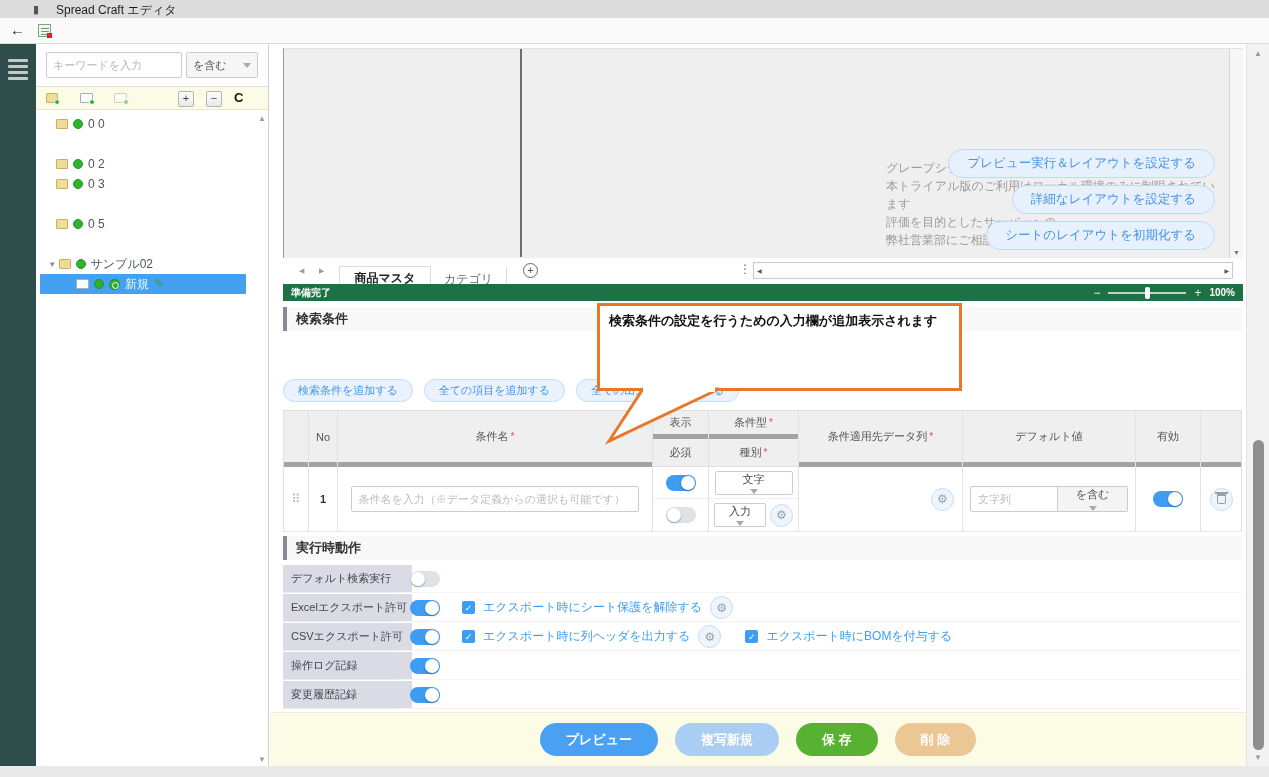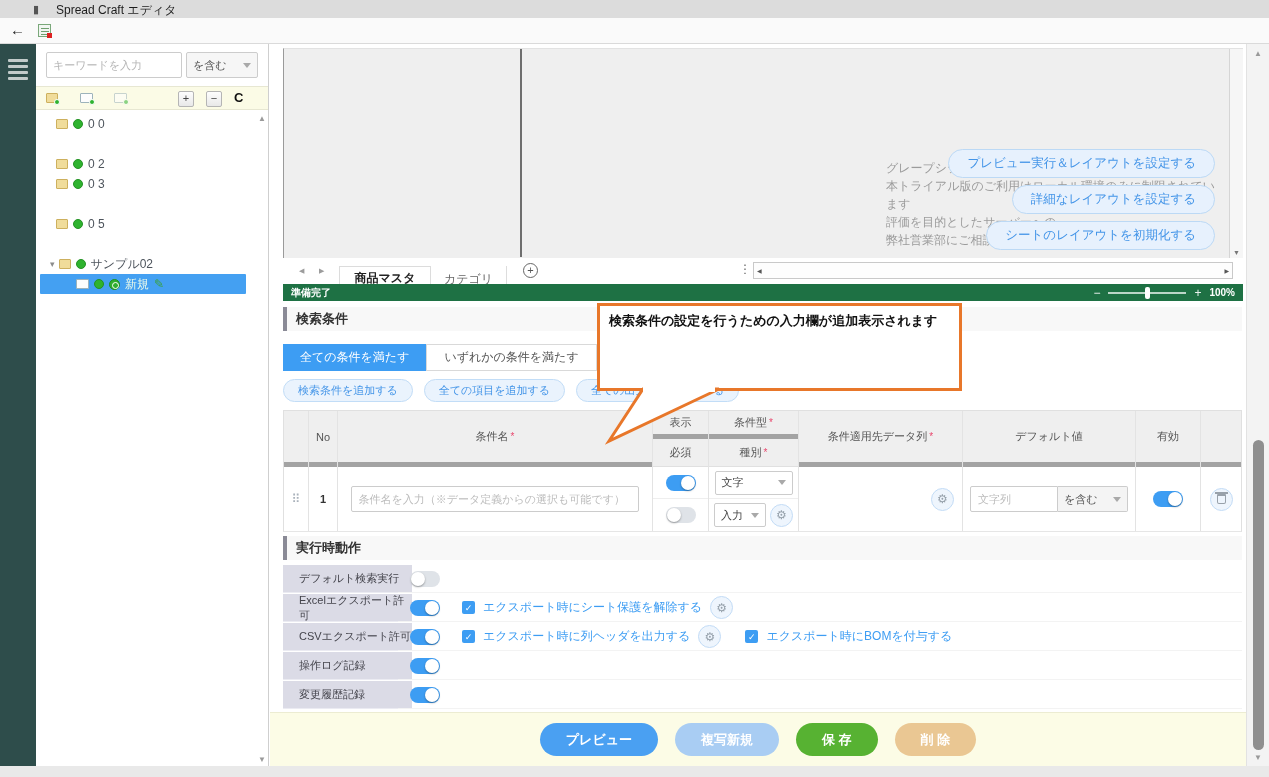--- a/index.html
+++ b/index.html
@@ -104,34 +104,34 @@
   .col { border-right:1px solid #e3e3e3; }
   .col:last-child { border-right:none; }
   .hc { background:#efefef; border-bottom:5px solid #a3a3a3; display:flex; align-items:center; justify-content:center; font-size:11px; color:#555; }
   .hc.h56 { height:56px; } .hc.h28 { height:28px; }
   .bc { background:#fff; display:flex; align-items:center; }
   .bc.h64 { height:64px; } .bc.h32 { height:32px; }
   .req { color:#e8486e; margin-left:2px; font-size:10px; }
   .dragdots { color:#aab2bb; font-size:12px; }
   .fldinput { height:26px; border:1px solid #ccc; border-radius:2px; font-size:11px; padding:0 7px; color:#444; width:92%; font-family:"Liberation Sans",sans-serif; }
   .fldinput::placeholder { color:#bcbcbc; }
-  .selbox { height:24px; border:1px solid #ccc; border-radius:2px; background:#fff; font-size:11px; color:#444; display:flex; align-items:center; justify-content:space-between; padding:0 6px; cursor:pointer; }
+  .selbox { height:24px; border:1px solid #ccc; border-radius:2px; background:#fff; font-size:11px; color:#444; display:flex; align-items:center; justify-content:space-between; padding:0 6px; cursor:pointer;flex-direction:column; }
   .selbox.gray { background:#f4f4f4; color:#555; }
   .tg { width:30px; height:16px; border-radius:9px; background:#dfe3e8; position:relative; cursor:pointer; flex:none; }
   .tg::after { content:""; position:absolute; left:1px; top:1px; width:14px; height:14px; border-radius:50%; background:#fff; box-shadow:0 1px 2px rgba(0,0,0,.35); }
   .tg.on { background:#3d9df3; }
   .tg.on::after { left:15px; }
   .roundbtn { width:23px; height:23px; border-radius:50%; border:1px solid #c3dcf6; background:#eef5fd; color:#96a1ab; font-size:12px; display:flex; align-items:center; justify-content:center; cursor:pointer; flex:none; }
   .trashg { width:9px; height:10px; border:1px solid #98a1aa; border-top:2px solid #98a1aa; border-radius:1px 1px 2px 2px; position:relative; }
   .trashg::before { content:""; position:absolute; left:-3px; top:-4px; width:13px; height:1.5px; background:#98a1aa; }
 
   
   .runrows { left:14px; top:521px; width:959px; }
   .rrow { position:absolute; left:0; width:959px; height:29px; }
-  .rlab { position:absolute; left:0; top:0; width:129px; height:28px; background:#dbdbe6; border-bottom:1px solid #ebebf2; font-size:11px; color:#44444c; display:flex; align-items:center; padding-left:16px; }
+  .rlab { position:absolute; left:0; top:0; width:129px; height:28px; background:#dbdbe6; border-bottom:1px solid #ebebf2; font-size:11px; color:#44444c; display:flex; align-items:center; padding-left:8px; }
   .rbody { position:absolute; left:115px; top:0; width:844px; height:28px; border-bottom:1px solid #f3f3f3; display:flex; align-items:center; gap:8px; padding-left:12px; }
   .cb { width:13px; height:13px; border-radius:2px; background:#3d9df3; color:#fff; font-size:9px; display:flex; align-items:center; justify-content:center; cursor:pointer; flex:none; }
   .optlbl { font-size:12px; color:#3d9df3; cursor:pointer; white-space:nowrap; }
 
   
   .footer { left:1px; top:668px; width:976px; height:54px; background:#fcfce6; border-top:1px solid #ececd2; display:flex; align-items:center; justify-content:center; gap:17px; }
   .fbtn { height:33px; border-radius:17px; border:none; color:#fff; font-size:13px; font-weight:bold; padding:0 26px; cursor:pointer; font-family:"Liberation Sans",sans-serif; }
   .fbtn.preview { background:#4aa0f2; }
   .fbtn.copy { background:#a9cdf3; }
   .fbtn.save { background:#57b232; }
@@ -278,24 +278,20 @@
       <span class="pm">+</span>
       <span class="zval">100%</span>
     </div>
   </div>
 
   <div class="abs sechdr" style="top:263px;">
     <span class="bar"></span>
     <span class="t">検索条件</span>
   </div>
 
-  <div class="abs segrow">
-    <div class="segbtn on">全ての条件を満たす</div>
-    <div class="segbtn off">いずれかの条件を満たす</div>
-  </div>
 
   <div class="abs pillrow">
     <div class="pill">検索条件を追加する</div>
     <div class="pill">全ての項目を追加する</div>
     <div class="pill">全ての出力項目を追加する</div>
   </div>
 
   <div class="abs callout">
     <div class="cbox"></div>
     <svg class="ctail" viewBox="0 0 160 58">

